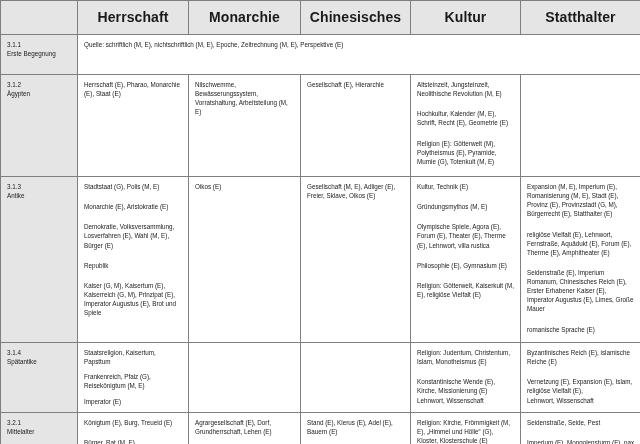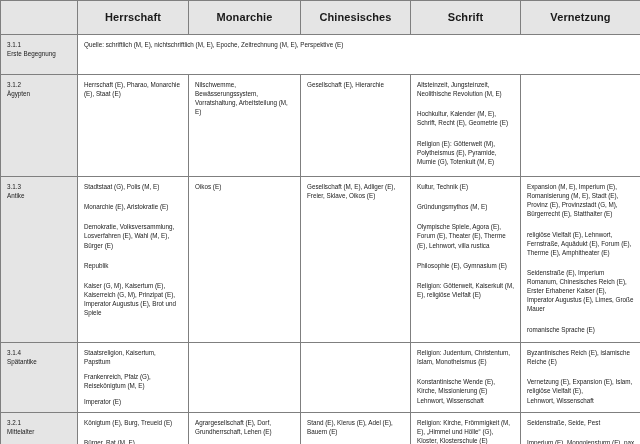--- a/index.html
+++ b/index.html
@@ -43,21 +43,21 @@
     word-wrap: break-word;
     overflow: hidden;
   }
 
   
   thead tr.header-row th {
     background: #e5e5e5;
     text-align: center;
     vertical-align: middle;
     font-weight: bold;
-    font-size: 11px;
+    font-size: 14px;
     letter-spacing: 0.1px;
     height: 25px;
     padding: 4px 2px;
   }
   thead tr.header-row th.corner-cell {
     background: #e5e5e5;
   }
 
   
   td.epoch-cell {
@@ -100,22 +100,22 @@
     <col class="c-kultur">
     <col class="c-vernetz">
   </colgroup>
 
   <thead>
     <tr class="header-row">
       <th class="corner-cell"></th>
       <th>Herrschaft</th>
       <th>Monarchie</th>
       <th>Chinesisches</th>
-      <th>Schrift</th>
-      <th>Vernetzung</th>
+      <th>Kultur</th>
+      <th>Statthalter</th>
     </tr>
   </thead>
 
   <tbody>
 
     <tr class="row-erste-begegnung">
       <td class="epoch-cell">
         <span class="epoch-code">3.1.1</span>
         <span class="epoch-name">Erste Begegnung</span>
       </td>

